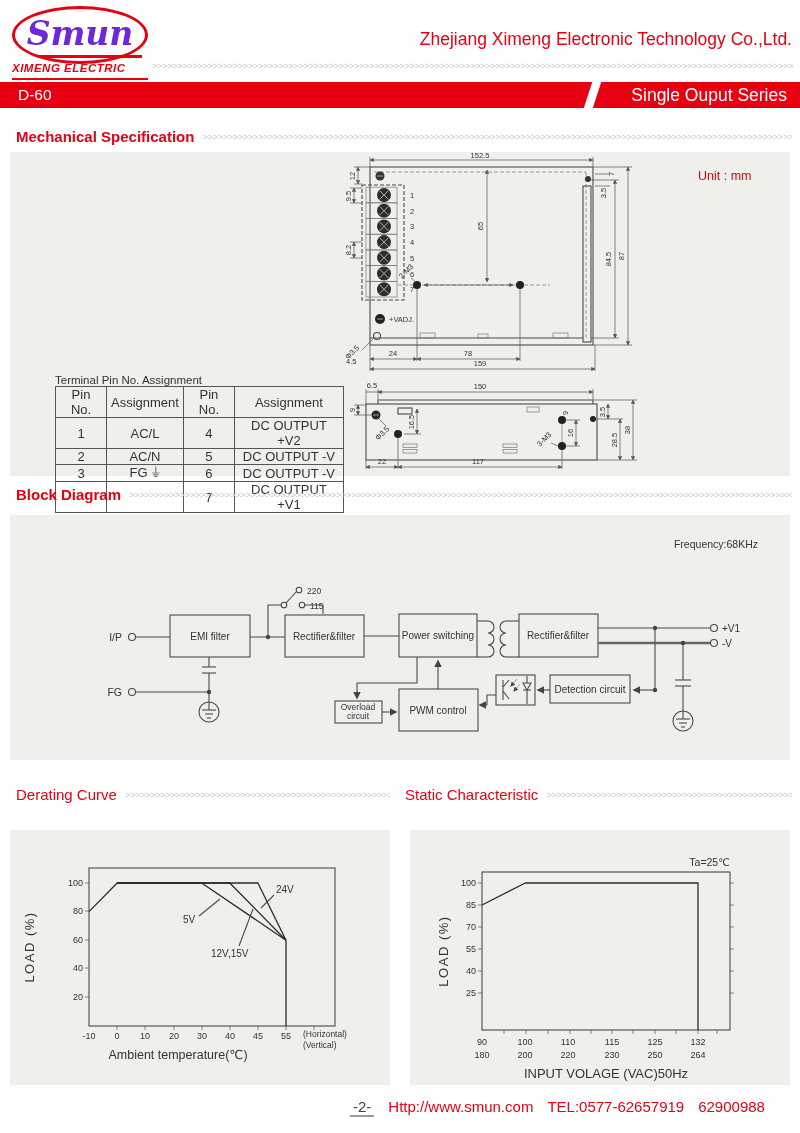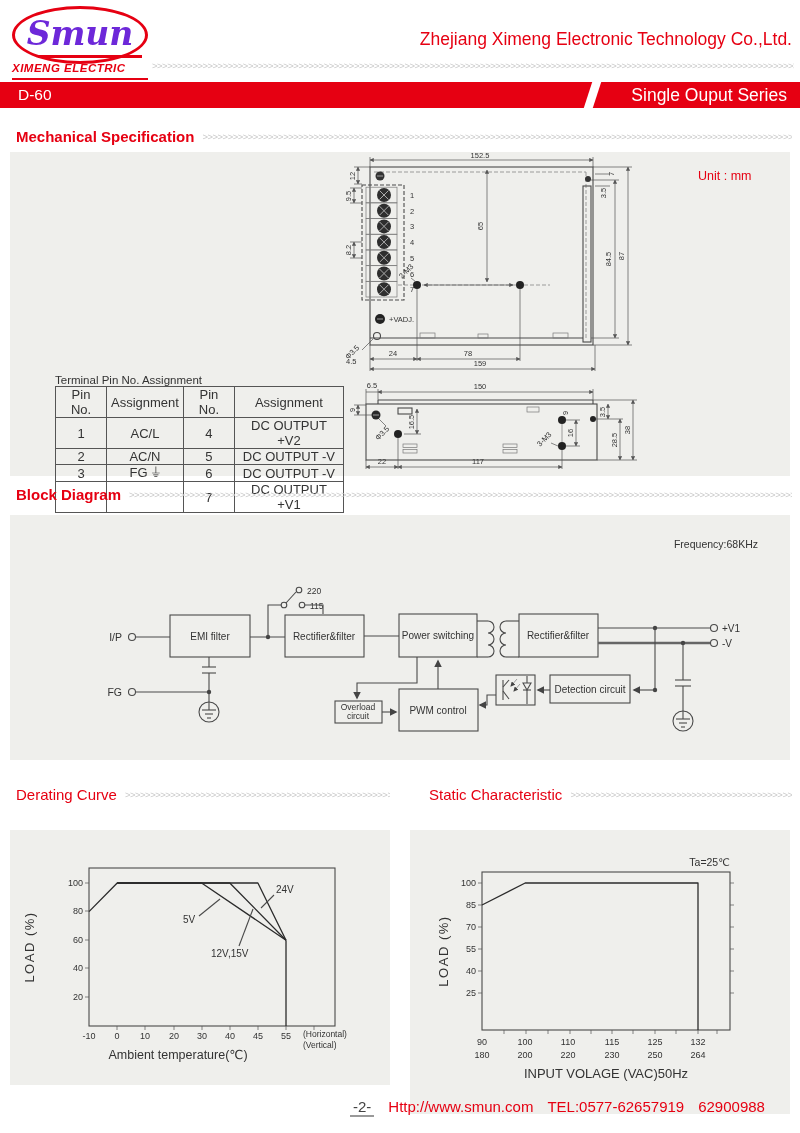--- a/index.html
+++ b/index.html
@@ -24,27 +24,27 @@
   .series{position:absolute;right:13px;top:0;line-height:26px;font-size:17.5px;}
   .slash{position:absolute;right:203px;top:0;width:9px;height:26px;background:#fff;transform:skewX(-18deg);}
   
   .sec-row{display:flex;align-items:center;}
   .sec-title{color:#e60012;font-size:15px;white-space:nowrap;}
   .semibold{font-weight:bold;}
   .sec-row .chev{flex:1;margin-left:8px;}
   .sec1{left:16px;right:8px;top:128px;}
   .sec2{left:16px;right:8px;top:486px;}
   .sec3{left:16px;top:786px;width:374px;}
-  .sec4{left:405px;right:8px;top:786px;margin-left:24px;}
+  .sec4{left:405px;right:8px;top:786px;}
   
   .panel{background:#efefec;}
   .p1{left:10px;top:152px;width:780px;height:324px;}
   .p2{left:10px;top:515px;width:780px;height:245px;}
   .p3{left:10px;top:830px;width:380px;height:255px;}
-  .p4{left:410px;top:830px;width:380px;height:284px;}
+  .p4{left:410px;top:830px;width:380px;height:255px;}
   
   .pin-table-wrap{position:absolute;left:45px;top:222px;color:#333;}
   .pin-title{font-size:11.5px;margin-bottom:0;}
   table.pins{border-collapse:collapse;}
   table.pins th,table.pins td{border:1px solid #555;font-size:13px;font-weight:normal;
     text-align:center;padding:0 4px;height:14px;color:#333;}
   table.pins th:nth-child(1),table.pins td:nth-child(1){width:42px;}
   table.pins th:nth-child(2),table.pins td:nth-child(2){width:64px;}
   table.pins th:nth-child(3),table.pins td:nth-child(3){width:42px;}
   table.pins th:nth-child(4),table.pins td:nth-child(4){width:100px;}

